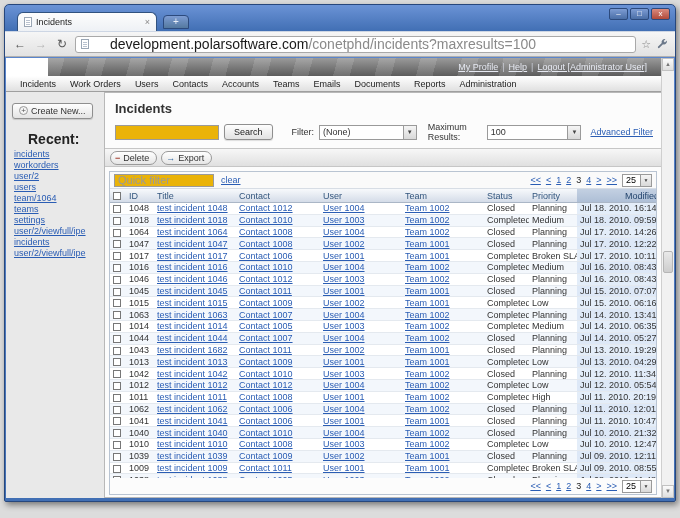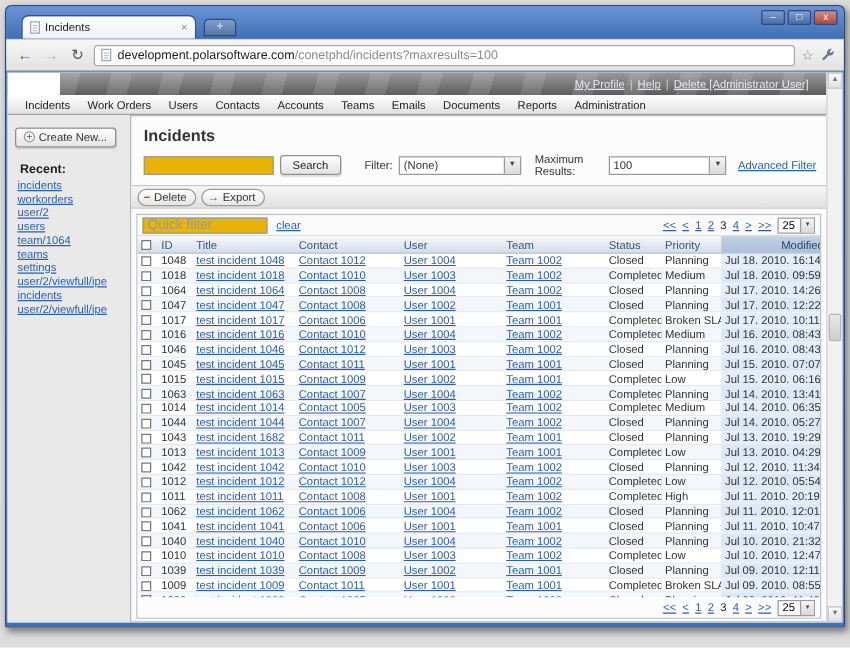--- a/index.html
+++ b/index.html
@@ -31,21 +31,21 @@
   .page-ico { width:8px; height:10px; background:#fff; border:1px solid #9aa6b5; position:relative; flex:none; }
   .page-ico:before { content:""; position:absolute; left:1px; top:2px; width:4px; height:1px; background:#b9c2cf;
     box-shadow:0 2px 0 #b9c2cf, 0 4px 0 #b9c2cf; }
 
   
   .btoolbar { height:26px; background:linear-gradient(#f6f6f6,#e2e2e2); border-top:1px solid #cdd6e4;
     border-bottom:1px solid #b0b0b0; display:flex; align-items:center; padding:0 7px; gap:5px; }
   .navbtn { font-size:12px; color:#555; width:16px; text-align:center; line-height:16px; }
   .navbtn.disabled { color:#b5b5b5; }
   .urlbar { flex:1; height:17px; background:#fff; border:1px solid #a9a9a9; border-radius:3px;
-    display:flex; align-items:center; gap:5px; padding:0 5px; font-size:10px; }
+    display:flex; align-items:center; gap:21px; padding:0 5px; font-size:14px; }
   .url-host { color:#1a1a1a; }
   .url-path { color:#8a8a8a; }
   .star { color:#8a8a8a; font-size:11px; }
   .wrench { width:12px; height:12px; }
 
   
   .viewport { position:absolute; left:1px; right:1px; top:53px; bottom:3px; background:#fff;
     display:flex; overflow:hidden; }
   .pagearea { flex:1; display:flex; flex-direction:column; overflow:hidden; }
 
@@ -64,21 +64,21 @@
 
   .pagebody { flex:1; display:flex; background:#e9e9e9; overflow:hidden; }
 
   
   .sidebar { width:98px; flex:none; padding:7px 4px 0 6px; }
   .createbtn { display:inline-flex; align-items:center; gap:3px; font-size:9px; color:#333;
     border:1px solid #8f8f8f; border-radius:3px; background:linear-gradient(#fefefe,#e4e4e4);
     padding:2px 6px; box-shadow:0 1px 1px rgba(0,0,0,.15); }
   .plus-ico { width:9px; height:9px; border:1px solid #999; border-radius:50%; color:#555;
     font-size:8px; line-height:7px; text-align:center; background:#f4f4f4; }
-  .recent-title { font-size:10px; font-weight:bold; color:#222; margin:12px 0 2px 4px; }
+  .recent-title { font-size:14px; font-weight:bold; color:#222; margin:12px 0 2px 16px; }
   .recent a { display:block; font-size:9px; color:#2a5db4; text-decoration:underline;
     line-height:11px; margin-left:2px; white-space:nowrap; }
 
   
   .main { flex:1; background:#fcfcfc; border:1px solid #b8b8b8; border-right:none; margin:0;
     display:flex; flex-direction:column; overflow:hidden; }
   .main-title { font-size:13px; font-weight:bold; color:#333; padding:8px 0 6px 10px; }
   .controls { display:flex; align-items:center; gap:5px; padding:0 8px 6px 10px; font-size:9px; color:#333; }
   .txtinput { height:15px; border:1px solid #9a9a9a; background:#eab308; font-size:11px; padding:0 3px;
     font-family:"Liberation Sans", sans-serif; }
@@ -187,21 +187,21 @@
   </div>
 
   <div class="viewport">
     <div class="pagearea">
 
       <div class="banner">
         <a>My Profile</a>
         <span class="sep">|</span>
         <a>Help</a>
         <span class="sep">|</span>
-        <a>Delete [Administrator User]</a>
+        <a>Logout [Administrator User]</a>
       </div>
 
       <div class="menubar">
         <span>Incidents</span>
         <span>Work Orders</span>
         <span>Users</span>
         <span>Contacts</span>
         <span>Accounts</span>
         <span>Teams</span>
         <span>Emails</span>

